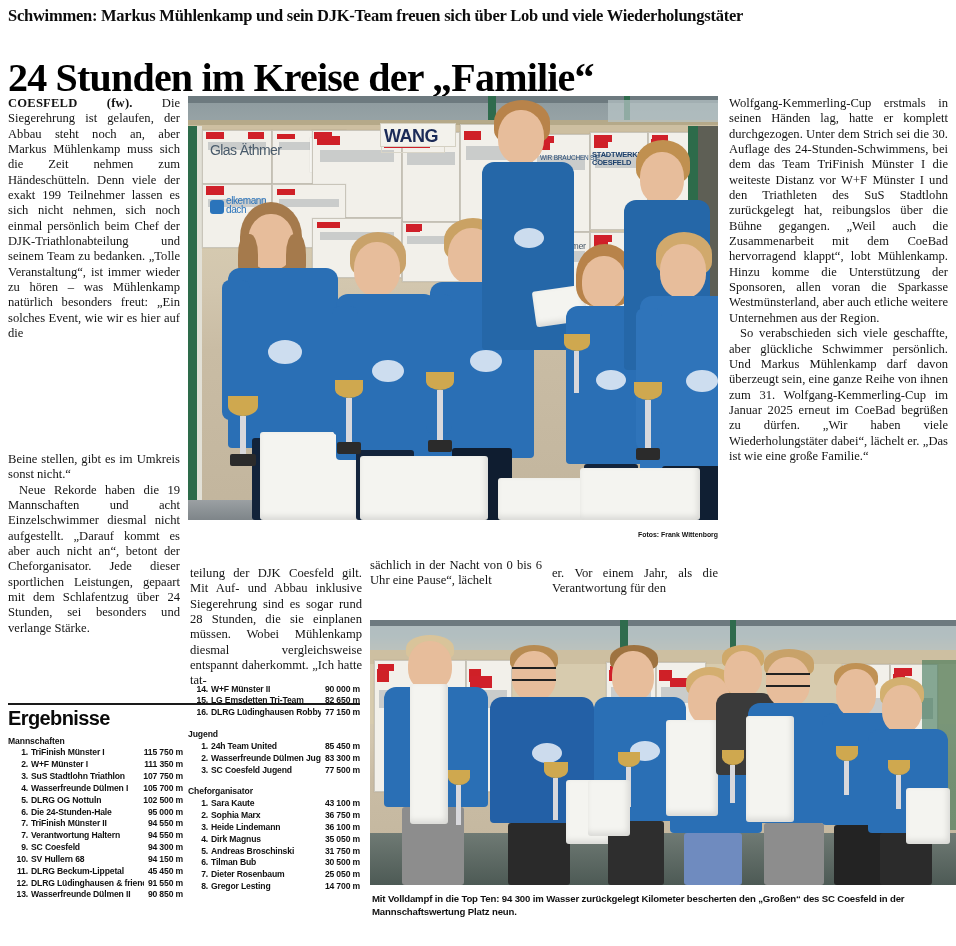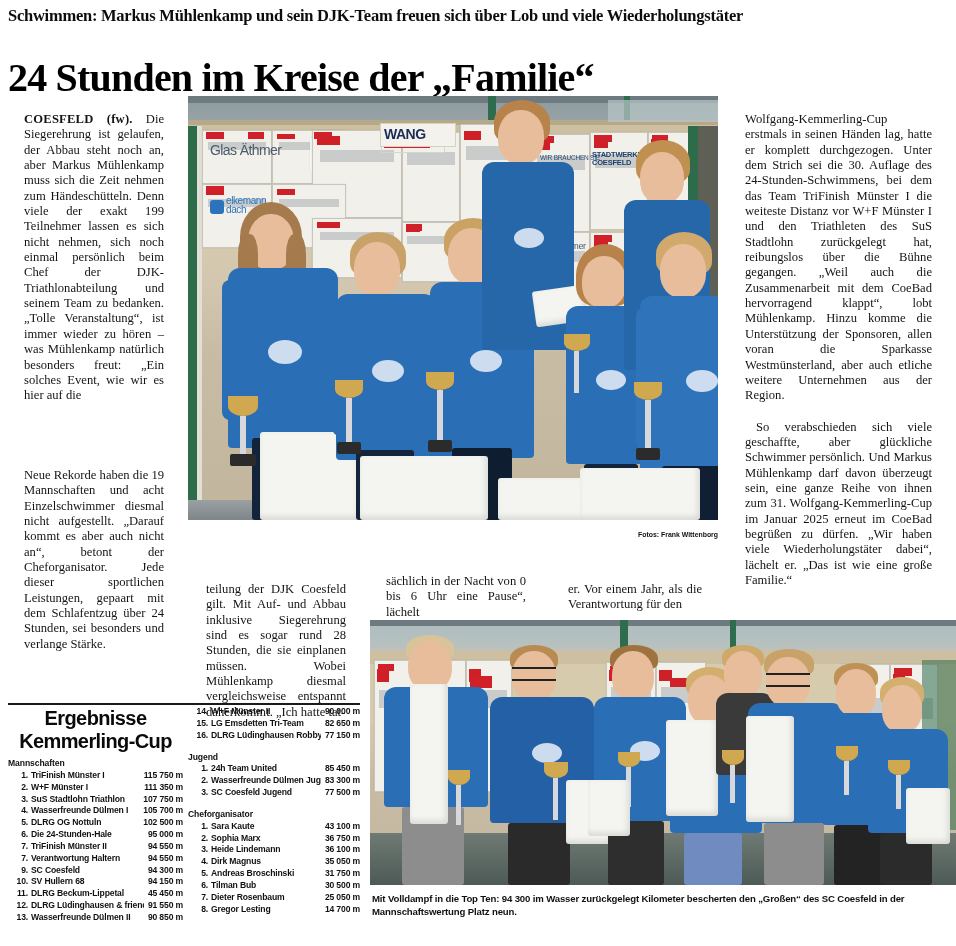--- a/index.html
+++ b/index.html
@@ -50,21 +50,21 @@
     position: absolute;
     font-family: "Liberation Serif", serif;
     font-size: 12.6px;
     line-height: 15.35px;
     text-align: justify;
     text-justify: inter-word;
     color: #141414;
     hyphens: manual;
   }
   .bodytext p {
-    margin: 16px;
+    margin: 0;
   }
   .bodytext p + p {
     text-indent: 11px;
   }
   .bodytext .lead {
     font-weight: bold;
     letter-spacing: 0.2px;
   }
 
   
@@ -123,21 +123,20 @@
     background: #1a1a1a;
   }
   #results-title {
     font-family: "Liberation Sans", sans-serif;
     font-weight: bold;
     font-size: 20px;
     line-height: 22.5px;
     letter-spacing: -0.6px;
     color: #0a0a0a;
     width: 175px;
-    text-align: center;
   }
   .res-cols {
     position: absolute;
     top: 0;
     left: 0;
     width: 352px;
   }
   .res-col {
     position: absolute;
     top: 0;
@@ -310,20 +309,21 @@
 
 <div id="col1-top" class="bodytext">
   <p><span class="lead">COESFELD (fw).</span>
      <span>Die Siegerehrung ist gelaufen, der Abbau steht noch an, aber Markus Mühlenkamp muss sich die Zeit nehmen zum Händeschütteln. Denn viele der exakt 199 Teilnehmer lassen es sich nicht nehmen, sich noch einmal persönlich beim Chef der DJK-Triathlonabteilung und seinem Team zu bedanken. „Tolle Veranstaltung“, ist immer wieder zu hören – was Mühlenkamp natürlich besonders freut: „Ein solches Event, wie wir es hier auf die</span></p>
 </div>
 
 <div id="pullquote">
 </div>
 
 <div id="col1-bottom" class="bodytext">
+  <p>Beine stellen, gibt es im Umkreis sonst nicht.“</p>
   <p>Neue Rekorde haben die 19 Mannschaften und acht Einzelschwimmer diesmal nicht aufgestellt. „Darauf kommt es aber auch nicht an“, betont der Cheforganisator. Jede dieser sportlichen Leistungen, gepaart mit dem Schlafentzug über 24 Stunden, sei besonders und verlange Stärke.</p>
 </div>
 
 <div id="photo1" class="photo">
   <div class="hall-bg"></div>
 
   <div class="beam" style="left:0;top:0;width:530px;height:7px;background:#6d7a7f;"></div>
   <div class="beam" style="left:300px;top:0;width:8px;height:40px;background:#2f6b4d;"></div>
   <div class="beam" style="left:436px;top:0;width:6px;height:33px;background:#2f6b4d;"></div>
   <div class="beam" style="left:0;top:24px;width:530px;height:5px;background:#b5a989;"></div>
@@ -349,21 +349,21 @@
   <div class="banner" style="left:214px;top:36px;width:56px;height:88px;">
       <i class="bl"></i>
     </div>
   <div class="banner" style="left:272px;top:28px;width:64px;height:96px;">
       <i class="bl"></i>
     </div>
   <div style="position:absolute;left:196px;top:36px;width:46px;height:16px;background:#d0202a;"></div>
   <div style="position:absolute;left:193px;top:33px;width:62px;height:22px;border:1px solid #d9d5c8;"></div>
   <div style="position:absolute;left:192px;top:34px;font-family:'Liberation Sans',sans-serif;font-size:8px;font-weight:bold;color:#fff;"></div>
   <div style="position:absolute;left:192px;top:27px;width:74px;height:22px;background:#f3f2ec;border:1px solid #d4d0c2;"></div>
-  <div style="position:absolute;left:196px;top:30px;font-family:'Liberation Sans',sans-serif;font-weight:bold;font-size:14px;color:#1b2b57;letter-spacing:-.5px;">WANG</div>
+  <div style="position:absolute;left:196px;top:30px;font-family:'Liberation Sans',sans-serif;font-weight:bold;font-size:18px;color:#1b2b57;letter-spacing:-.5px;">WANG</div>
 
   <div class="banner" style="left:14px;top:88px;width:68px;height:62px;">
       <i class="bl"></i>
     </div>
   <div class="banner" style="left:84px;top:88px;width:72px;height:62px;">
       <i class="bl"></i>
     </div>
   <div style="position:absolute;left:22px;top:104px;width:14px;height:14px;background:#2b74bb;border-radius:3px;"></div>
   <div style="position:absolute;left:38px;top:100px;font-family:'Liberation Sans',sans-serif;font-size:10px;color:#2b74bb;letter-spacing:-.4px;line-height:9px;">elkemann<br>dach</div>
 
@@ -629,21 +629,20 @@
   <div class="trophy-stem" style="left:526px;top:155px;width:5px;height:34px;"></div>
   <div class="towel" style="left:536px;top:168px;width:44px;height:56px;"></div>
 </div>
 
 <div id="cap2" class="caption">Mit Volldampf in die Top Ten: 94 300 im Wasser zurückgelegt Kilometer bescherten den „Großen“ des SC Coesfeld in der Mannschaftswertung Platz neun.</div>
 
 <div id="results-rule"></div>
 <div id="results">
   <div id="results-title">
     <div>Ergebnisse</div>
-    <div>Kemmerling-Cup</div>
   </div>
   <div class="res-cols" style="position:relative;height:0;">
     <div class="res-col c1" id="res-col-1" style="position:absolute;top:6px;">
         <div class="res-cat">Mannschaften</div>
         <div class="res-row">
           <span class="res-rank">1.</span>
           <span class="res-name">TriFinish Münster I</span>
           <span class="res-val">115 750 m</span>
         </div>
         <div class="res-row">

